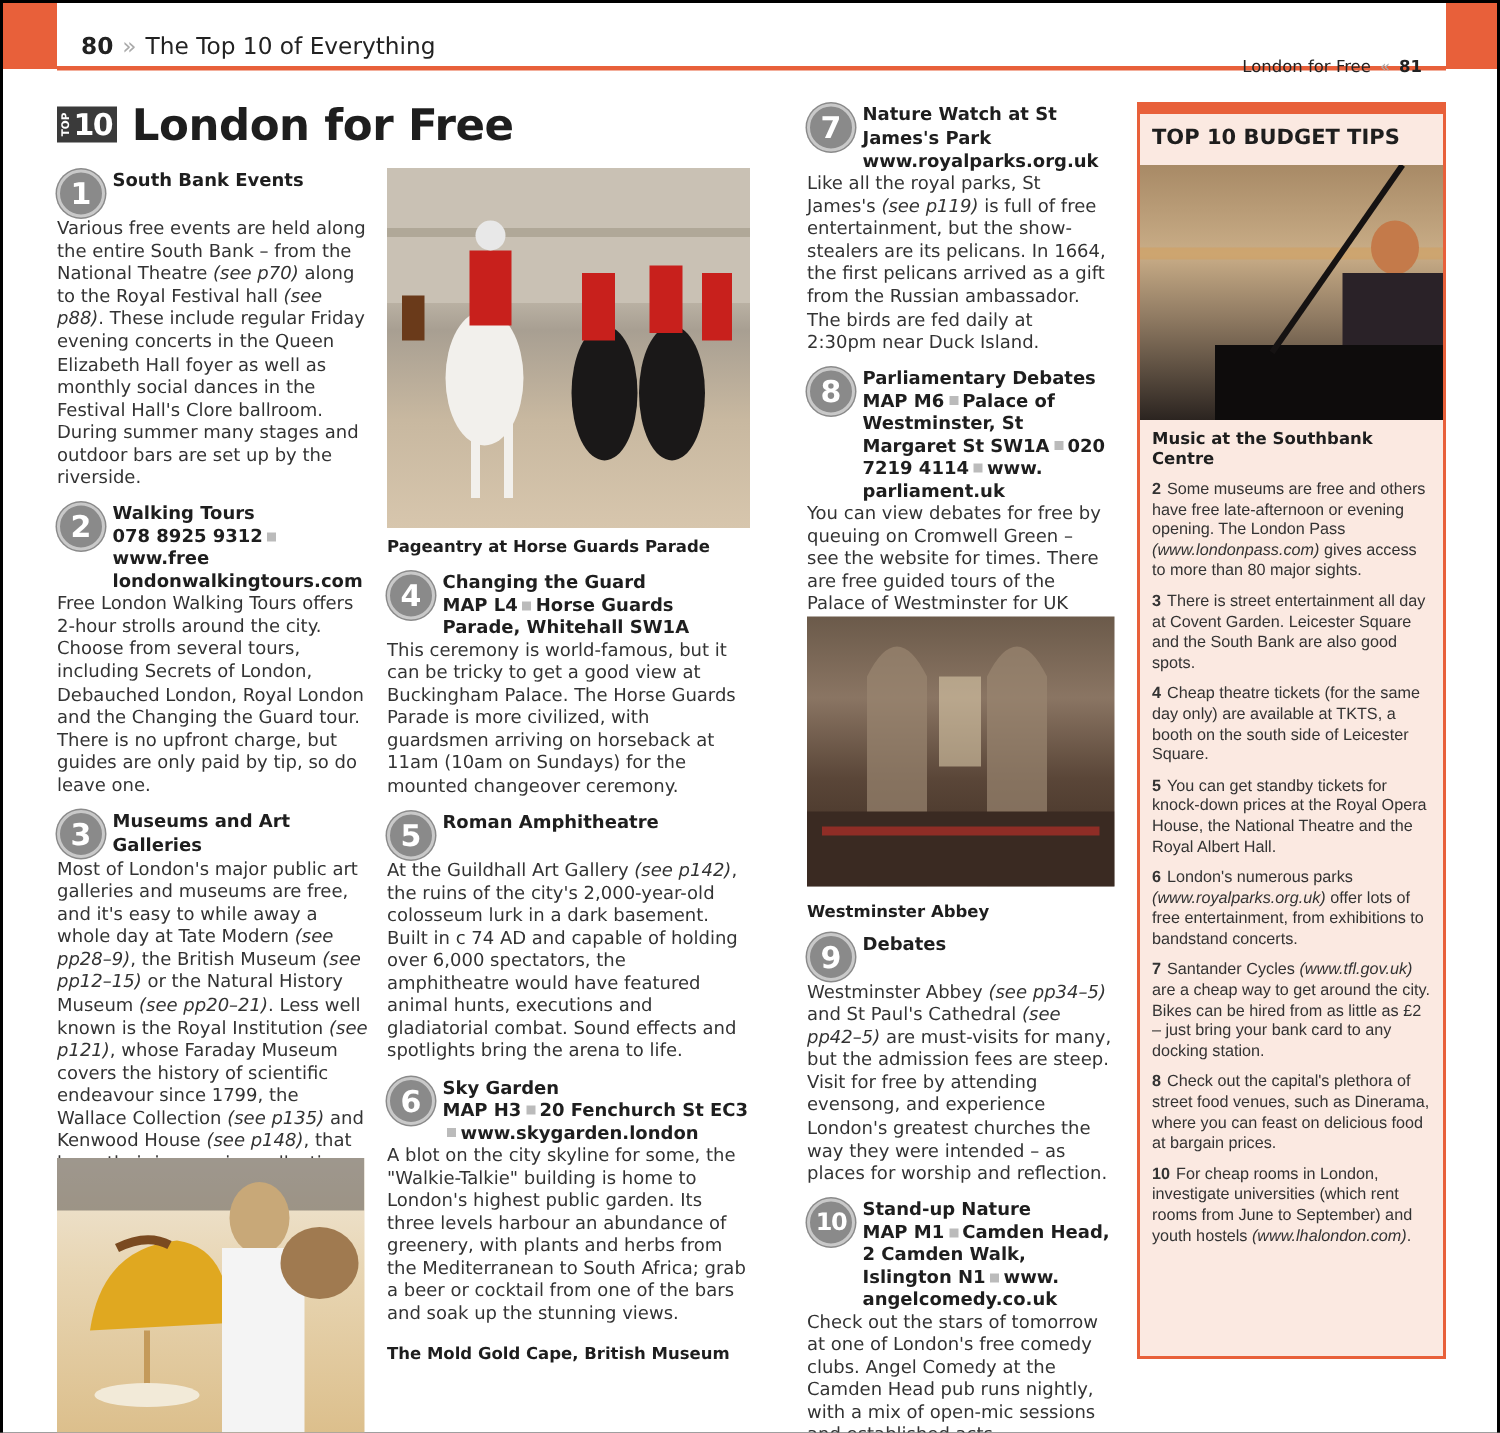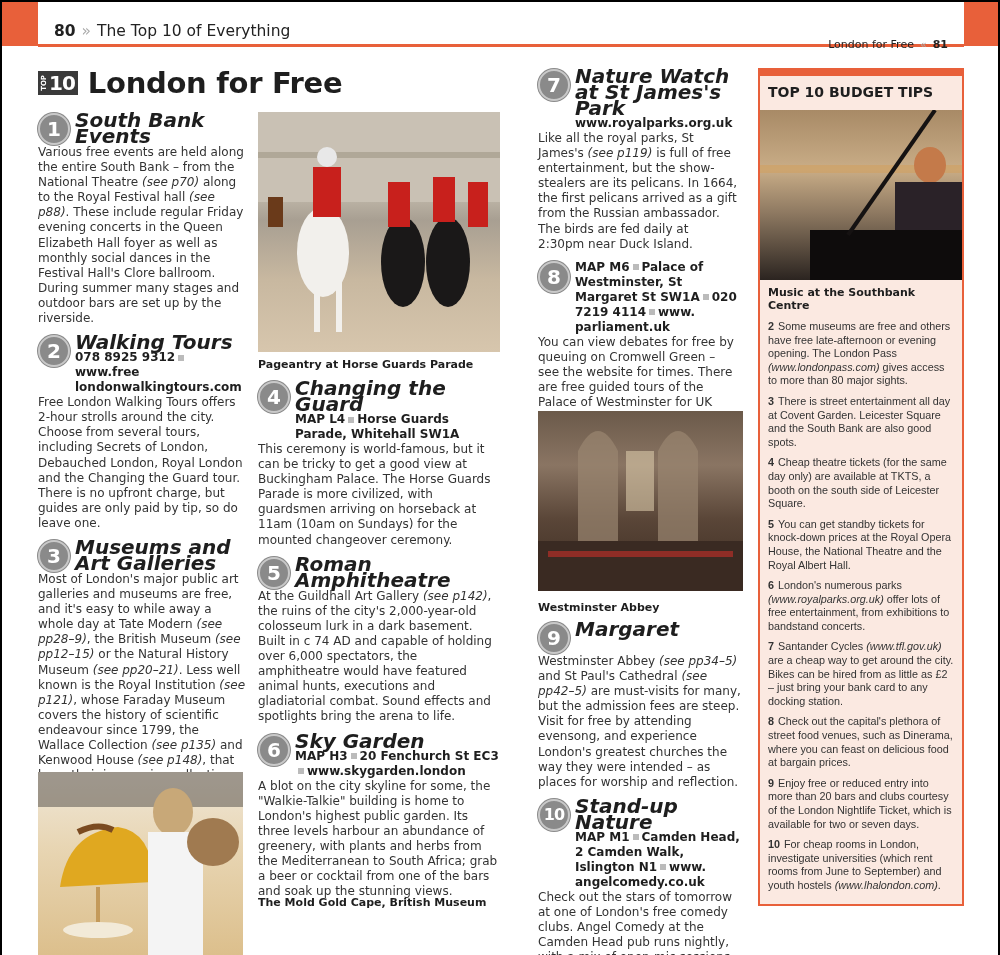--- a/index.html
+++ b/index.html
@@ -18,21 +18,21 @@
   .top10-logo { display: flex; align-items: center; background: #3a3a3a; color: #fff; height: 24px; padding: 0 3px; margin-right: 10px; }
   .top10-logo .v { writing-mode: vertical-rl; transform: rotate(180deg); font-size: 7px; font-weight: bold; line-height: 1; margin-right: 1px; }
   .top10-logo .n { font-size: 20px; font-weight: bold; letter-spacing: -1px; line-height: 24px; }
   .page-title { font-size: 29px; font-weight: bold; color: #1e1e1e; letter-spacing: -0.3px; }
 
   .col { position: absolute; }
   .entry { margin-bottom: 8px; }
   .e-head { display: flex; align-items: flex-start; }
   .num { flex: 0 0 auto; width: 32px; height: 32px; border-radius: 50%; background: #8a8a8a; border: 2px solid #c9c9c9; box-shadow: 0 0 0 1px #8a8a8a; color: #fff; font-weight: bold; font-size: 20px; display: flex; align-items: center; justify-content: center; margin-right: 5px; margin-top: 1px; }
   .num.small { font-size: 16px; letter-spacing: -1px; }
-  .e-title { font-size: 20px; font-weight: bold; color: #1e1e1e; line-height: 16px; font-style: italic; }
+  .e-title { font-size: 12px; font-weight: bold; color: #1e1e1e; line-height: 16px; }
   .e-info { font-size: 12px; font-weight: bold; color: #1e1e1e; line-height: 15px; }
   .sq { display: inline-block; width: 6px; height: 6px; background: #bbb; margin: 0 3px; vertical-align: middle; }
   .body-text { font-size: 12px; line-height: 15.1px; color: #333; }
   .body-text i { font-style: italic; text-align: center; }
   .caption { font-size: 11px; font-weight: bold; color: #1e1e1e; margin-top: 5px; }
 
   .photo { position: absolute; overflow: hidden; }
   .ph-guards { background: linear-gradient(180deg, #d8d2c6 0%, #cfc7b8 28%, #a89f92 45%, #c8b8a0 70%, #d7c6ad 100%); }
   .ph-museum { background: linear-gradient(180deg, #f0e7d8 0%, #e8d6b4 40%, #dcbf8c 100%); }
   .ph-abbey { background: linear-gradient(180deg, #6b5a4a 0%, #8a7563 30%, #5a4638 60%, #3a2a20 100%); }
@@ -171,20 +171,21 @@
             <div class="e-title">Nature Watch at St James's Park</div>
             <div class="e-info"><span>www.royalparks.org.uk</span></div>
           </div>
         </div>
         <div class="body-text">Like all the royal parks, St James's <i>(see p119)</i> is full of free entertainment, but the show-stealers are its pelicans. In 1664, the first pelicans arrived as a gift from the Russian ambassador. The birds are fed daily at 2:30pm near Duck Island.</div>
       </div>
       <div class="entry">
         <div class="e-head">
           <div class="num">8</div>
           <div>
+            <div class="e-title">Parliamentary Debates</div>
             <div class="e-info"><span>MAP M6</span><span class="sq"></span><span>Palace of Westminster, St Margaret St SW1A</span><span class="sq"></span><span>020 7219 4114</span><span class="sq"></span><span>www. parliament.uk</span></div>
           </div>
         </div>
         <div class="body-text">You can view debates for free by queuing on Cromwell Green – see the website for times. There are free guided tours of the Palace of Westminster for UK citizens who book ahead by applying to their MP.</div>
       </div>
     </div>
   <div class="photo ph-abbey" style="left:536px; top:409px; width:205px; height:180px;">
     <svg width="205" height="180" viewBox="0 0 205 180">
       <path d="M40 180 L40 40 Q60 0 80 40 L80 180 Z" fill="#9a8670" opacity="0.7"></path>
       <path d="M120 180 L120 40 Q140 0 160 40 L160 180 Z" fill="#9a8670" opacity="0.7"></path>
@@ -192,21 +193,21 @@
       <rect x="0" y="130" width="205" height="50" fill="#3a2a22"></rect>
       <rect x="10" y="140" width="185" height="6" fill="#c8302a" opacity="0.6"></rect>
     </svg>
   </div>
   <div class="caption" style="position:absolute; left:536px; top:594px; width:205px;">Westminster Abbey</div>
   <div class="col" id="col3b" style="left:536px; top:619px; width:205px;">
       <div class="entry">
         <div class="e-head">
           <div class="num">9</div>
           <div>
-            <div class="e-title">Margaret</div>
+            <div class="e-title">Debates</div>
           </div>
         </div>
         <div class="body-text">Westminster Abbey <i>(see pp34–5)</i> and St Paul's Cathedral <i>(see pp42–5)</i> are must-visits for many, but the admission fees are steep. Visit for free by attending evensong, and experience London's greatest churches the way they were intended – as places for worship and reflection.</div>
       </div>
       <div class="entry">
         <div class="e-head">
           <div class="num small">10</div>
           <div>
             <div class="e-title">Stand-up Nature</div>
             <div class="e-info"><span>MAP M1</span><span class="sq"></span><span>Camden Head, 2 Camden Walk, Islington N1</span><span class="sq"></span><span>www. angelcomedy.co.uk</span></div>
@@ -229,17 +230,16 @@
     </div>
     <div class="sb-caption">Music at the Southbank Centre</div>
     <div class="tips" id="tips">
         <div class="tip"><b>2</b>Some museums are free and others have free late-afternoon or evening opening. The London Pass <i>(www.londonpass.com)</i> gives access to more than 80 major sights.</div>
         <div class="tip"><b>3</b>There is street entertainment all day at Covent Garden. Leicester Square and the South Bank are also good spots.</div>
         <div class="tip"><b>4</b>Cheap theatre tickets (for the same day only) are available at TKTS, a booth on the south side of Leicester Square.</div>
         <div class="tip"><b>5</b>You can get standby tickets for knock-down prices at the Royal Opera House, the National Theatre and the Royal Albert Hall.</div>
         <div class="tip"><b>6</b>London's numerous parks <i>(www.royalparks.org.uk)</i> offer lots of free entertainment, from exhibitions to bandstand concerts.</div>
         <div class="tip"><b>7</b>Santander Cycles <i>(www.tfl.gov.uk)</i> are a cheap way to get around the city. Bikes can be hired from as little as £2 – just bring your bank card to any docking station.</div>
         <div class="tip"><b>8</b>Check out the capital's plethora of street food venues, such as Dinerama, where you can feast on delicious food at bargain prices.</div>
-        <div class="tip"><b>9</b>Enjoy free or reduced entry into more than 20 bars and clubs courtesy of the London Nightlife Ticket, which is available for two or seven days.</div>
         <div class="tip"><b>10</b>For cheap rooms in London, investigate universities (which rent rooms from June to September) and youth hostels <i>(www.lhalondon.com)</i>.</div>
       </div>
   </div>
 </div>
 
 </body></html>

